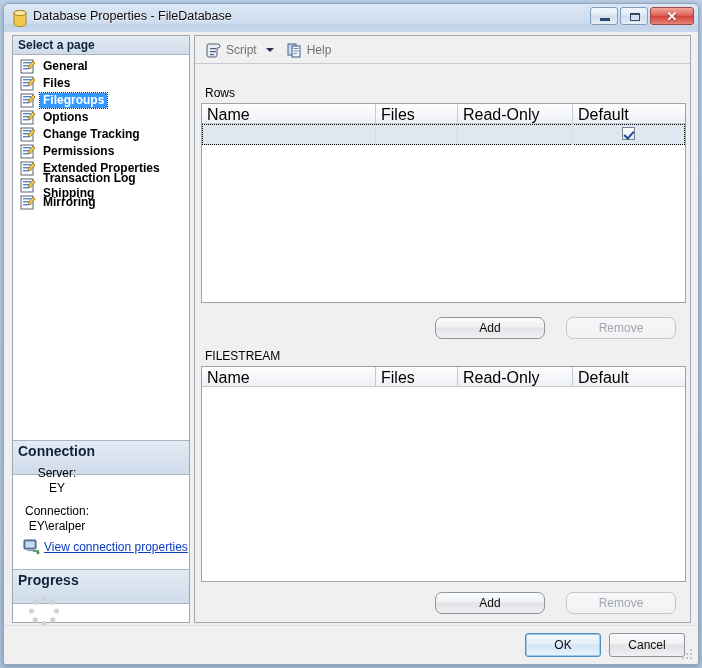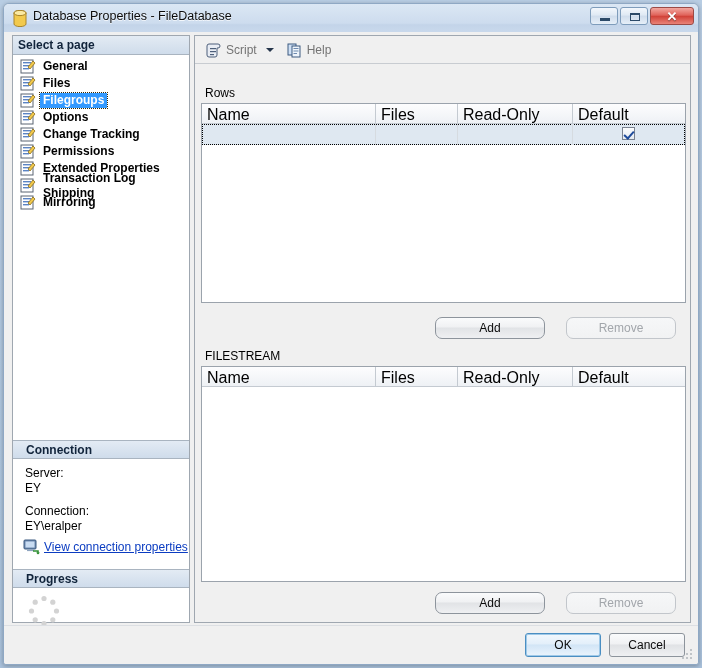--- a/index.html
+++ b/index.html
@@ -142,39 +142,40 @@
   }
   .pageicon {
     width: 16px; height: 15px;
     margin-right: 4px;
     flex: 0 0 16px;
   }
 
   .section-bar {
     position: absolute;
     left: 0; right: 0;
-    height: 19px;
+    height: 35px;
     background: linear-gradient(180deg, #e3ebf4 0%, #cfdceb 100%);
     border-top: 1px solid #a9b4c0;
     border-bottom: 1px solid #a9b4c0;
-    font-size: 12px;
+    font-size: 14px;
     font-weight: bold;
     color: #11243b;
-    padding: 2px 0 0 13px;
+    padding: 2px 0 0 5px;
     box-sizing: border-box;
   }
   #connbar { top: 404px; }
   #progbar { top: 533px; }
 
   .conn-block {
     position: absolute;
     left: 12px; top: 430px;
     font-size: 12px;
     color: #000;
     line-height: 14.5px;
+    text-align: center;
   }
   .conn-gap { height: 9px; }
   .conn-link-row {
     position: absolute;
     left: 10px; top: 503px;
     display: flex;
     align-items: center;
   }
   .link-icon { width: 17px; height: 16px; margin-right: 4px; }
   .conn-link {

